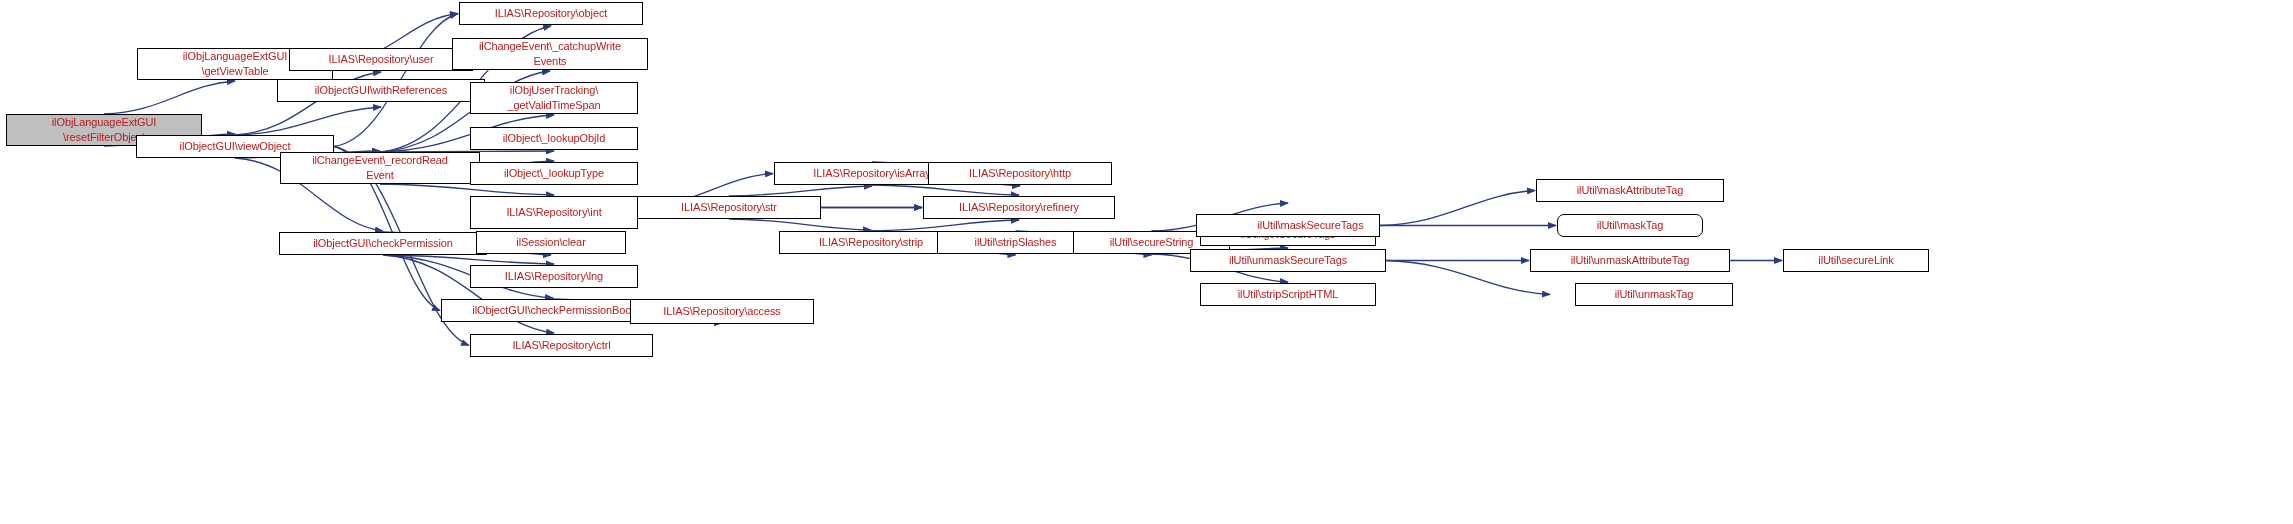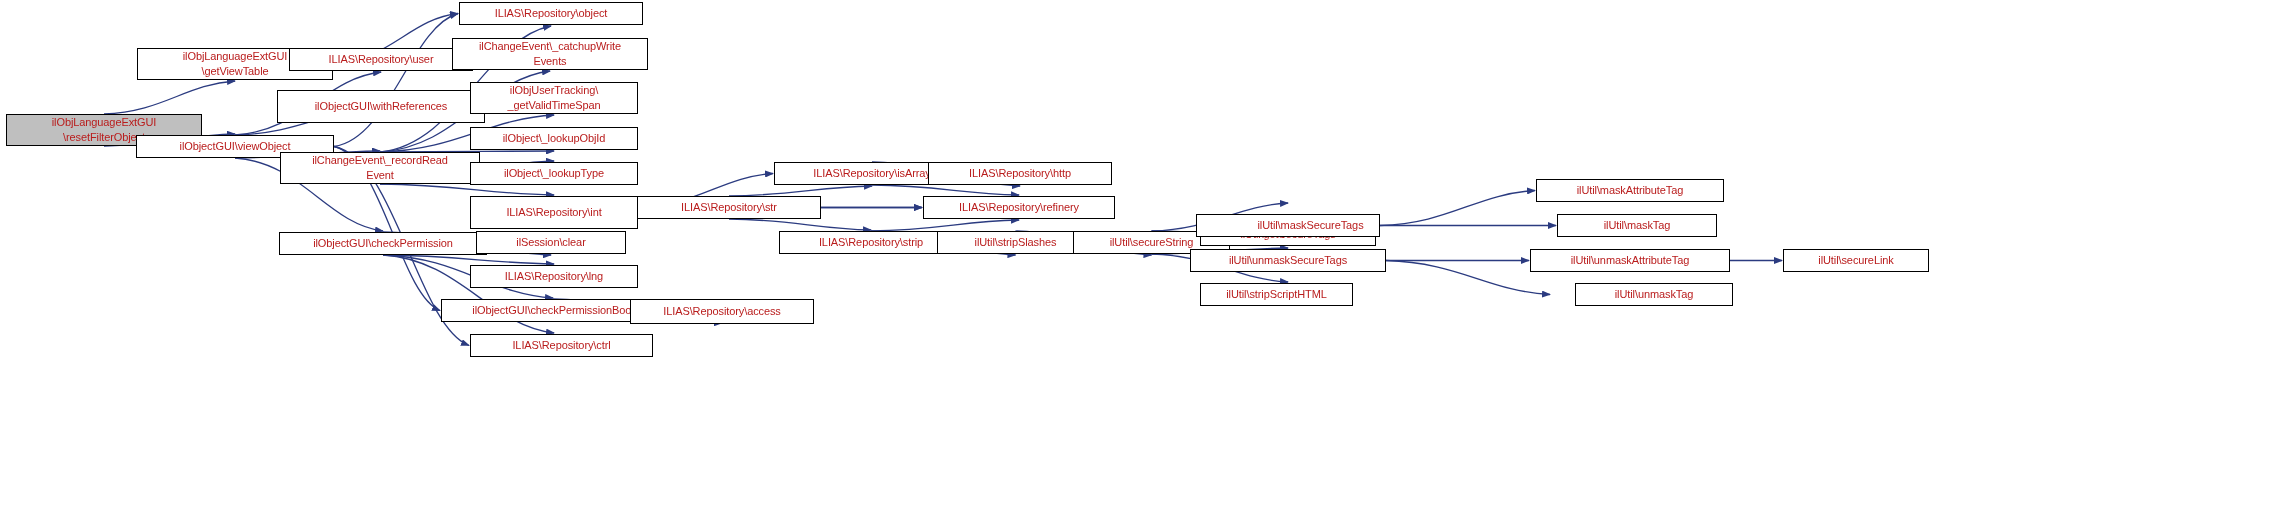--- a/index.html
+++ b/index.html
@@ -66,21 +66,21 @@
         <path d="M1730,260.5 C1753.4,260.5 1762.24,260.5 1782,260.5" marker-end="url(#ah)"></path>
       </g>
   </svg>
   <div id="node-layer">
       <div class="node root" style="left: 6px; top: 114px; width: 196px; height: 32px;">ilObjLanguageExtGUI
 \resetFilterObject</div>
       <div class="node" style="left: 137px; top: 48px; width: 196px; height: 32px;">ilObjLanguageExtGUI
 \getViewTable</div>
       <div class="node" style="left: 136px; top: 135px; width: 198px; height: 23px;">ilObjectGUI\viewObject</div>
       <div class="node" style="left: 289px; top: 48px; width: 184px; height: 23px;">ILIAS\Repository\user</div>
-      <div class="node" style="left: 277px; top: 90px; width: 208px; height: 33px;">ilObjectGUI\withReferences</div>
+      <div class="node" style="left: 277px; top: 79px; width: 208px; height: 23px;">ilObjectGUI\withReferences</div>
       <div class="node" style="left: 280px; top: 152px; width: 200px; height: 32px;">ilChangeEvent\_recordRead
 Event</div>
       <div class="node" style="left: 279px; top: 232px; width: 208px; height: 23px;">ilObjectGUI\checkPermission</div>
       <div class="node" style="left: 459px; top: 2px; width: 184px; height: 23px;">ILIAS\Repository\object</div>
       <div class="node" style="left: 452px; top: 38px; width: 196px; height: 32px;">ilChangeEvent\_catchupWrite
 Events</div>
       <div class="node" style="left: 470px; top: 82px; width: 168px; height: 32px;">ilObjUserTracking\
 _getValidTimeSpan</div>
       <div class="node" style="left: 470px; top: 127px; width: 168px; height: 23px;">ilObject\_lookupObjId</div>
       <div class="node" style="left: 470px; top: 162px; width: 168px; height: 23px;">ilObject\_lookupType</div>
@@ -93,20 +93,20 @@
       <div class="node" style="left: 637px; top: 196px; width: 184px; height: 23px;">ILIAS\Repository\str</div>
       <div class="node" style="left: 774px; top: 162px; width: 196px; height: 23px;">ILIAS\Repository\isArray</div>
       <div class="node" style="left: 928px; top: 162px; width: 184px; height: 23px;">ILIAS\Repository\http</div>
       <div class="node" style="left: 779px; top: 231px; width: 184px; height: 23px;">ILIAS\Repository\strip</div>
       <div class="node" style="left: 923px; top: 196px; width: 192px; height: 23px;">ILIAS\Repository\refinery</div>
       <div class="node" style="left: 937px; top: 231px; width: 157px; height: 23px;">ilUtil\stripSlashes</div>
       <div class="node" style="left: 1073px; top: 231px; width: 157px; height: 23px;">ilUtil\secureString</div>
       <div class="node" style="left: 1200px; top: 179px; width: 176px; height: 23px; margin-top: 44px;">ilUtil\getSecureTags</div>
       <div class="node" style="left: 1196px; top: 214px; width: 184px; height: 23px; padding-left: 48px;">ilUtil\maskSecureTags</div>
       <div class="node" style="left: 1190px; top: 249px; width: 196px; height: 23px;">ilUtil\unmaskSecureTags</div>
-      <div class="node" style="left: 1200px; top: 283px; width: 153px; height: 23px;">ilUtil\stripScriptHTML</div>
+      <div class="node" style="left: 1200px; top: 283px; width: 176px; height: 23px;">ilUtil\stripScriptHTML</div>
       <div class="node" style="left: 1536px; top: 179px; width: 188px; height: 23px;">ilUtil\maskAttributeTag</div>
-      <div class="node" style="left: 1557px; top: 214px; width: 160px; height: 23px;">ilUtil\maskTag</div>
+      <div class="node" style="left: 1557px; top: 214px; width: 146px; height: 23px; border-radius: 7px;">ilUtil\maskTag</div>
       <div class="node" style="left: 1530px; top: 249px; width: 200px; height: 23px;">ilUtil\unmaskAttributeTag</div>
       <div class="node" style="left: 1551px; top: 283px; width: 158px; height: 23px; margin-left: 24px;">ilUtil\unmaskTag</div>
       <div class="node" style="left: 1783px; top: 249px; width: 146px; height: 23px;">ilUtil\secureLink</div>
     </div>
 </div>
 
 </body></html>

